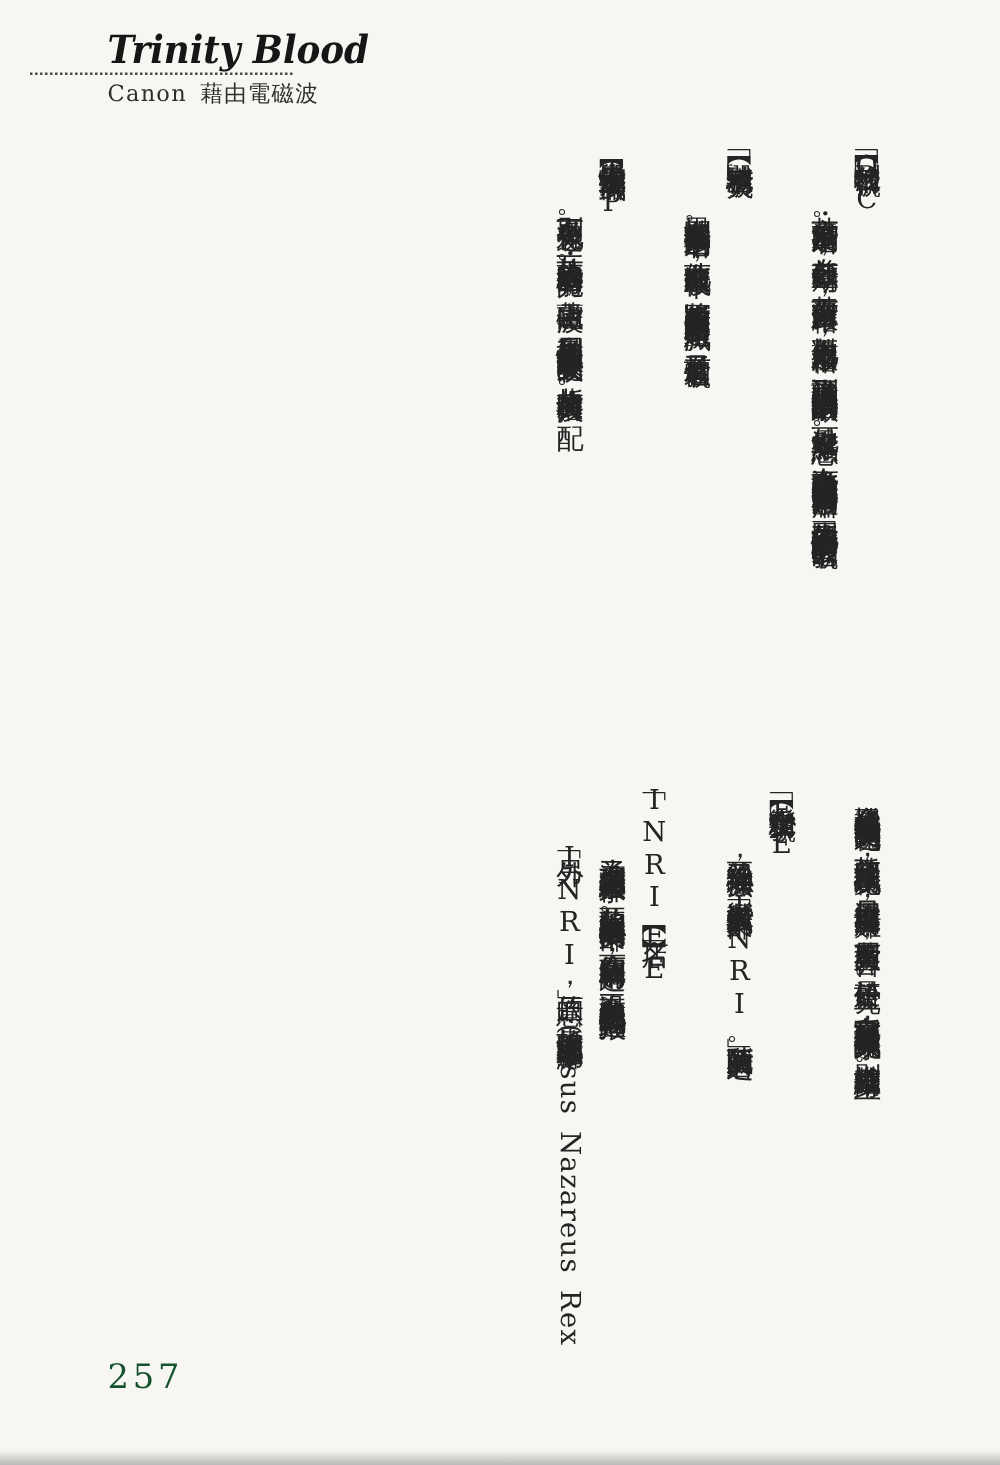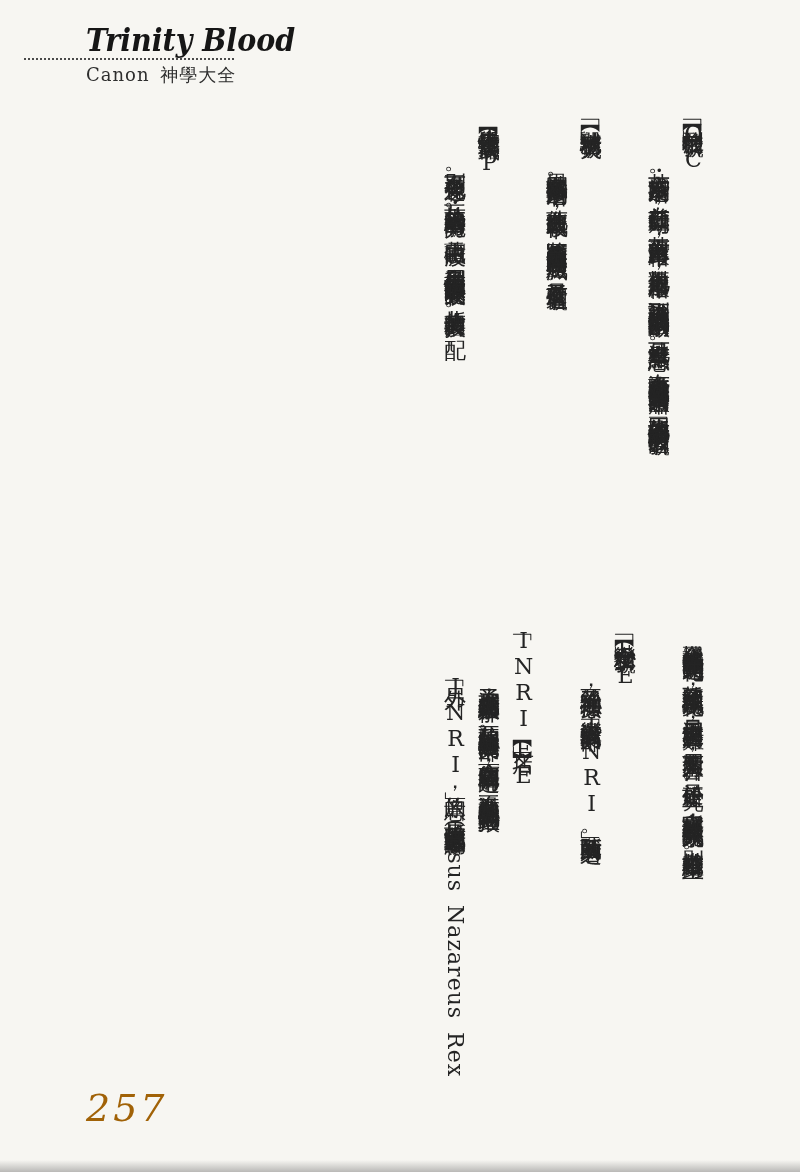--- a/index.html
+++ b/index.html
@@ -47,37 +47,37 @@
   .entry-heading{ font-weight:normal; font-size:22px; }
   .entry-para   { text-indent:2em; }
   .entry-para.cont { text-indent:0; }
 
   .upright{ text-orientation:upright; }
   .latin  { word-spacing:5px; }
 
   
   .page-number{
     position:absolute; left:86px; top:1086px;
-    font-size:38px; font-style:italic; letter-spacing:3px;
-    color:#a16207;
+    font-size:27px; letter-spacing:3px;
+    color:#14532d;
   }
   .bottom-shade{
     position:absolute; left:0; right:0; bottom:0; height:12px;
     background:linear-gradient(to bottom, rgba(110,110,110,0), rgba(110,110,110,0.45));
   }
 </style>
 </head>
 <body>
 
 <div class="page">
 
   <header>
     <div class="brand-title">Trinity Blood</div>
     <div class="dotted-rule"></div>
-    <div class="brand-subtitle">Canon 神學大全</div>
+    <div class="brand-subtitle">Canon 藉由電磁波</div>
   </header>
 
   <main>
     <section class="band band-top">
         <section class="entry">
           <h3 class="entry-heading"><span>「峻烈公」【稱號】</span><span class="upright">OC</span></h3>
           <p class="entry-para"><span>艾方索・岱斯提的別名。在前任教皇時期，艾方索不但對自己嚴格，對他人更是加倍嚴格，說到神職人員的瀆職與一般諸侯的不敬，他可是沒有半點慈悲。有許多高階神職人員與國家遭到艾方索的整肅，也因為他的不給情面而有「峻烈公」的名號。</span></p>
         </section>
         <section class="entry">
           <h3 class="entry-heading"><span>「毀滅騎士」【稱號】天</span></h3>

